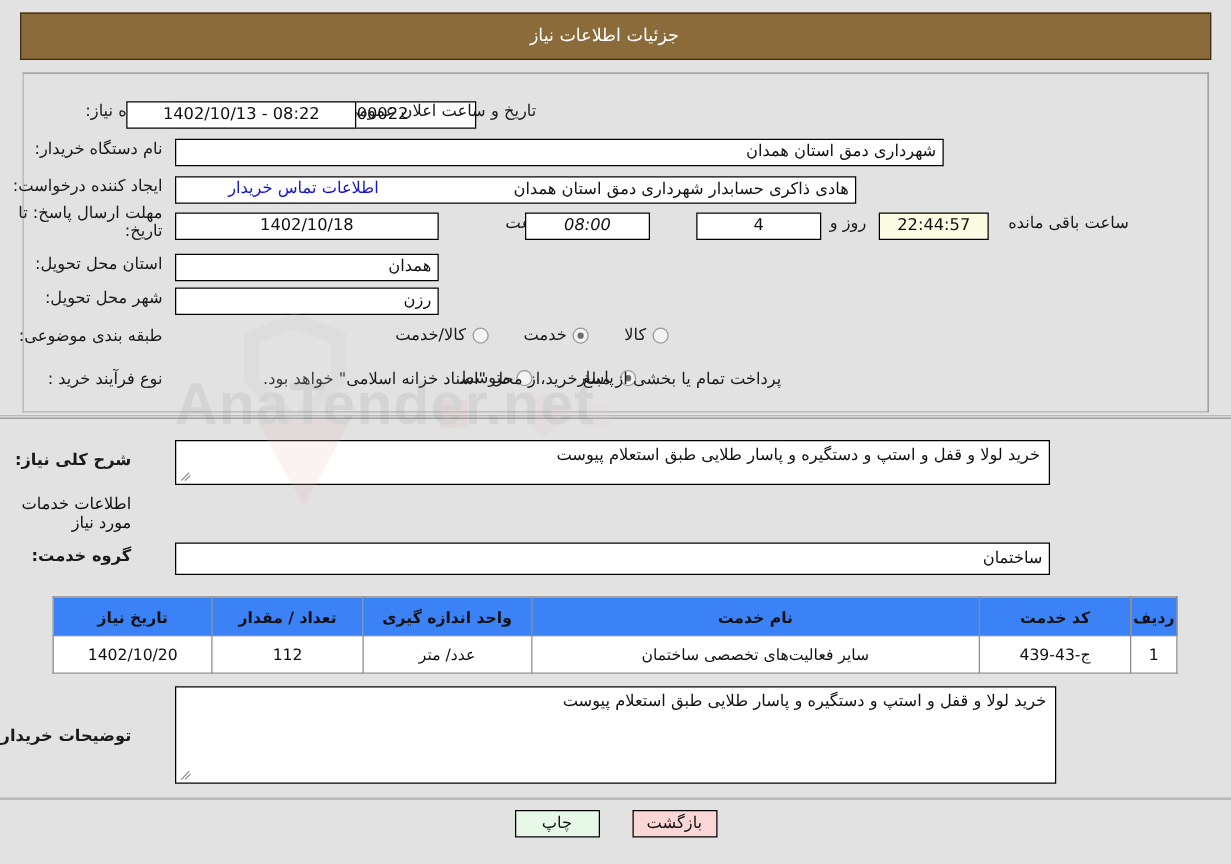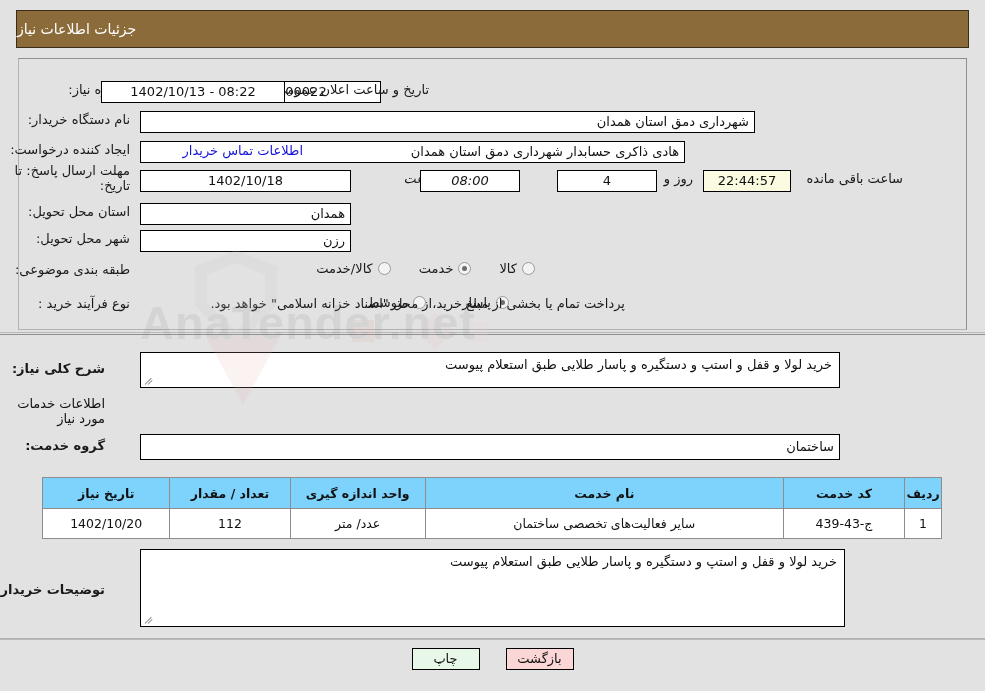--- a/index.html
+++ b/index.html
@@ -88,21 +88,21 @@
     position: absolute;
     left: 16px;
     top: 10px;
     width: 953px;
     height: 38px;
     background: #8c6b3b;
     border: 1px solid #3a2c18;
     box-sizing: border-box;
     display: flex;
     align-items: center;
-    justify-content: flex-end;
+    justify-content: center;
     z-index: 2;
   }
   .title-bar .title-text {
     color: #ffffff;
     font-size: 14px;
     padding-right: 18px;
   }
 
   
   .panel {
@@ -217,21 +217,21 @@
   #svc-table {
     position: absolute;
     left: 42px;
     top: 477px;
     width: 900px;
     border-collapse: collapse;
     z-index: 3;
     font-size: 13px;
   }
   #svc-table th {
-    background: #7dd3fc;
+    background: #3b82f6;
     border: 1px solid #8d8d8d;
     height: 28px;
     font-weight: bold;
     color: #111;
     font-size: 12.5px;
   }
   #svc-table td {
     background: #ffffff;
     border: 1px solid #8d8d8d;
     height: 27px;

